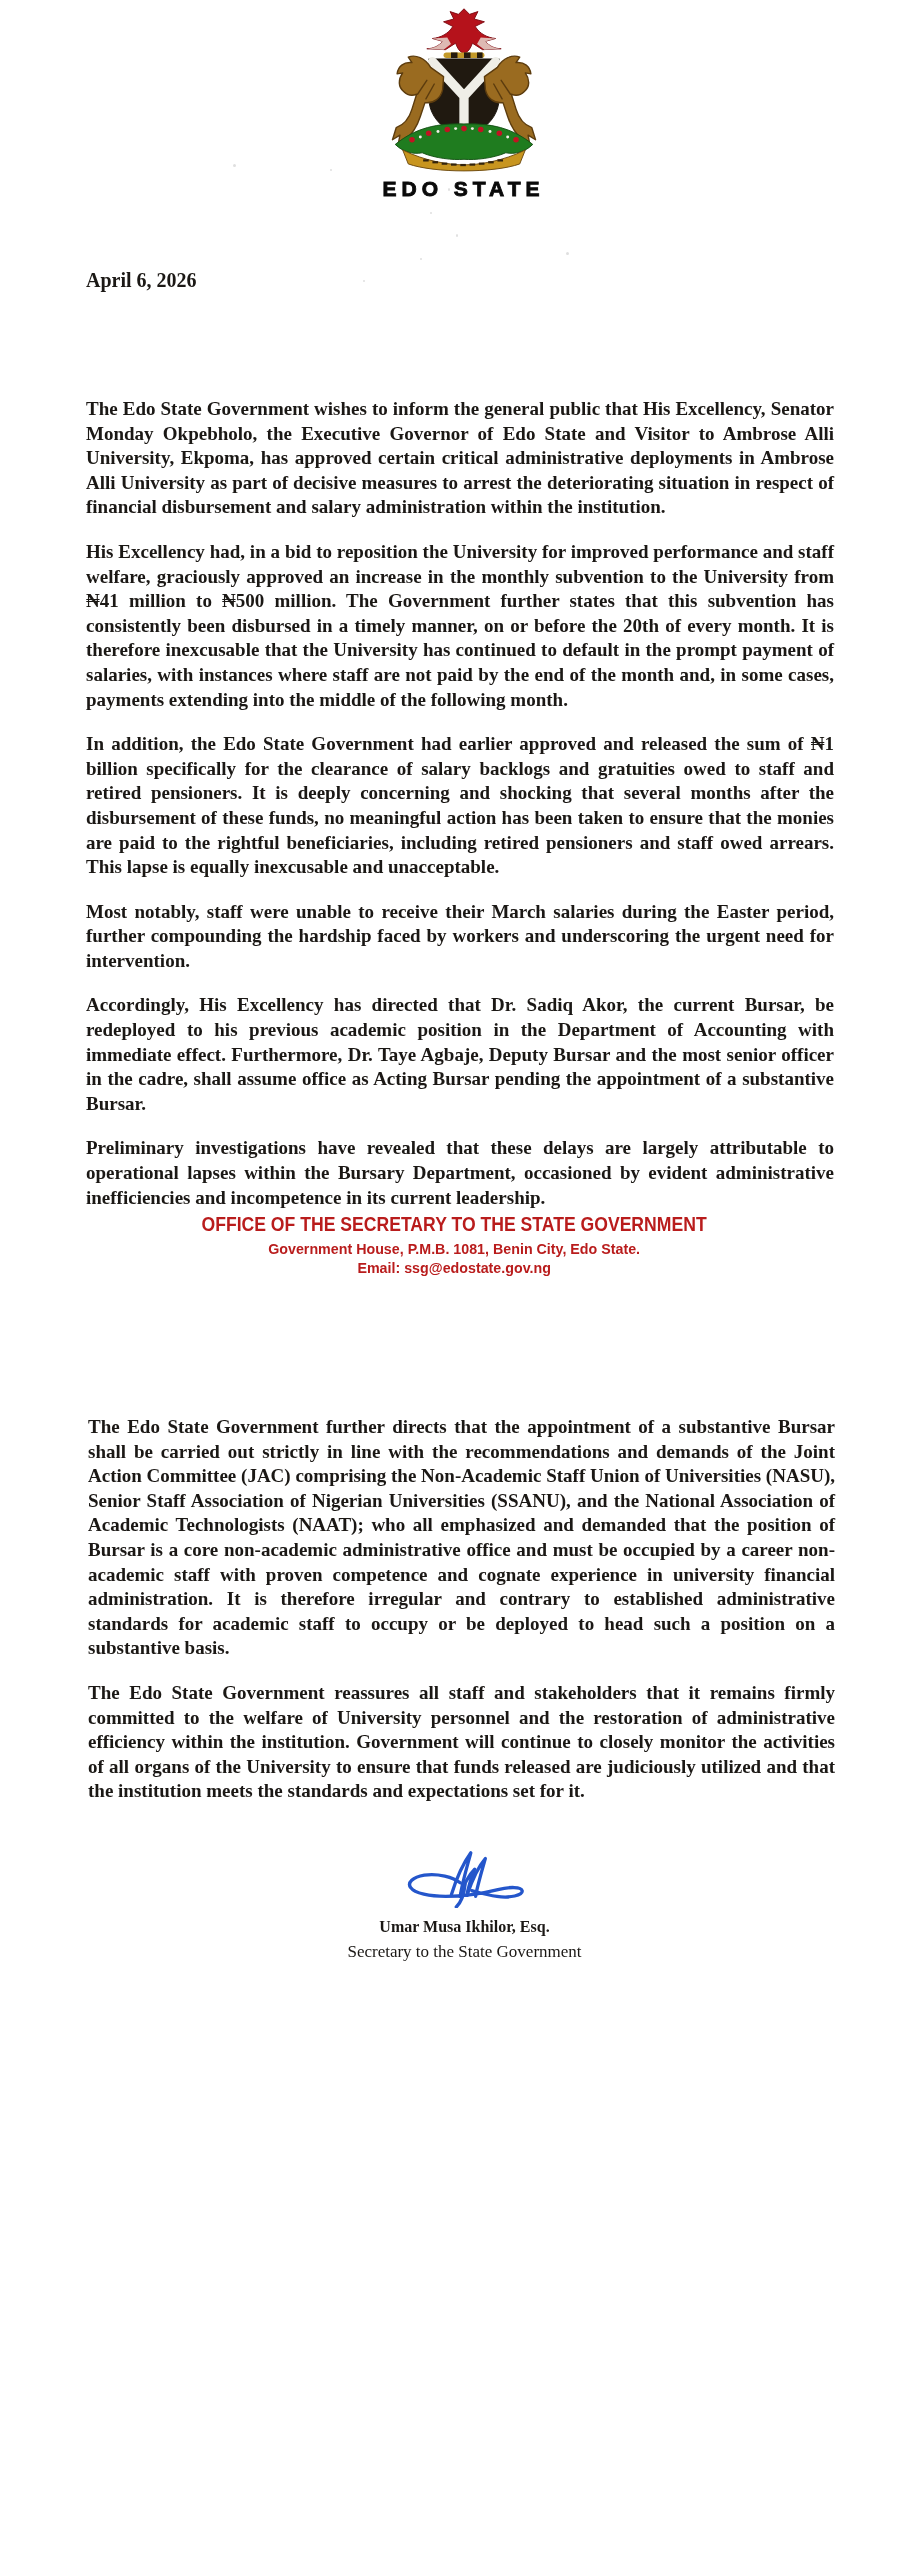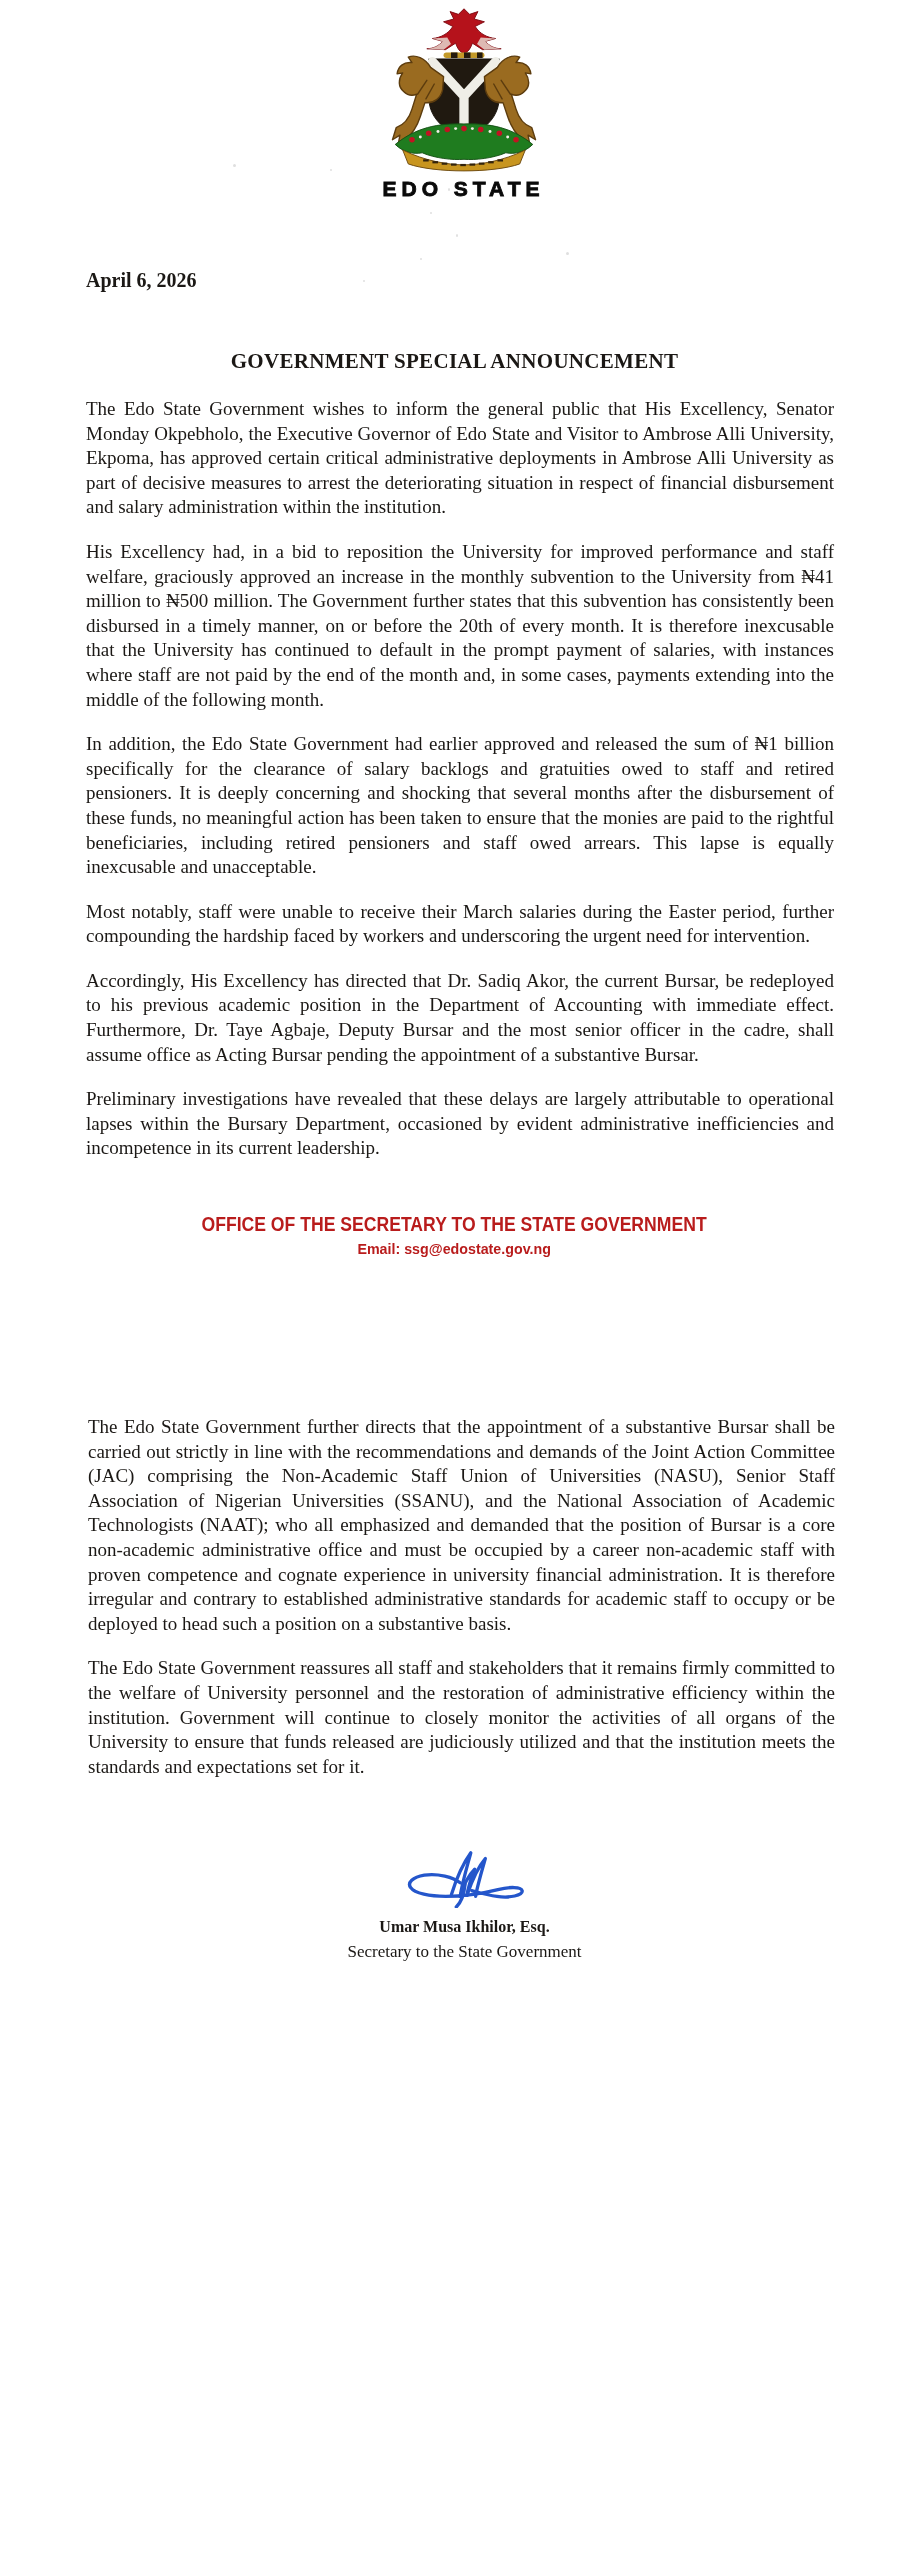--- a/index.html
+++ b/index.html
@@ -42,20 +42,21 @@
   }
   
   .body-block{position:absolute;}
   .body-1{top:397px;left:86px;width:748px;}
   .body-2{top:1415px;left:88px;width:747px;}
   .body-block p{
     margin:0 0 20px 0;
     font-size:19px;
     line-height:24.6px;
     text-align:justify;
+    font-weight:bold;
   }
   
   .office-block{
     position:absolute;top:1213px;left:0;right:0;
     text-align:center;
     font-family:"Liberation Sans","DejaVu Sans",sans-serif;
     color:#b91c1c;
   }
   .office-name{
     display:inline-block;
@@ -156,33 +157,33 @@
         <rect x="116" y="168.5" width="6" height="2.4"></rect>
           <rect x="126" y="167" width="6" height="2.4"></rect>
         <rect x="136" y="165" width="6" height="2.4"></rect>
       </g>
     </svg>
     <div class="logo-label">EDO STATE</div>
   </div>
 
   <div class="date-line">April 6, 2026</div>
 
-  <h1 class="doc-title">GOVERNMENT SPECIAL ANNOUNCEMENT</h1>
 
   <div class="body-block body-1">
     <p>The Edo State Government wishes to inform the general public that His Excellency, Senator Monday Okpebholo, the Executive Governor of Edo State and Visitor to Ambrose Alli University, Ekpoma, has approved certain critical administrative deployments in Ambrose Alli University as part of decisive measures to arrest the deteriorating situation in respect of financial disbursement and salary administration within the institution.</p>
     <p>His Excellency had, in a bid to reposition the University for improved performance and staff welfare, graciously approved an increase in the monthly subvention to the University from ₦41 million to ₦500 million. The Government further states that this subvention has consistently been disbursed in a timely manner, on or before the 20th of every month. It is therefore inexcusable that the University has continued to default in the prompt payment of salaries, with instances where staff are not paid by the end of the month and, in some cases, payments extending into the middle of the following month.</p>
     <p>In addition, the Edo State Government had earlier approved and released the sum of ₦1 billion specifically for the clearance of salary backlogs and gratuities owed to staff and retired pensioners. It is deeply concerning and shocking that several months after the disbursement of these funds, no meaningful action has been taken to ensure that the monies are paid to the rightful beneficiaries, including retired pensioners and staff owed arrears. This lapse is equally inexcusable and unacceptable.</p>
     <p>Most notably, staff were unable to receive their March salaries during the Easter period, further compounding the hardship faced by workers and underscoring the urgent need for intervention.</p>
     <p>Accordingly, His Excellency has directed that Dr. Sadiq Akor, the current Bursar, be redeployed to his previous academic position in the Department of Accounting with immediate effect. Furthermore, Dr. Taye Agbaje, Deputy Bursar and the most senior officer in the cadre, shall assume office as Acting Bursar pending the appointment of a substantive Bursar.</p>
     <p>Preliminary investigations have revealed that these delays are largely attributable to operational lapses within the Bursary Department, occasioned by evident administrative inefficiencies and incompetence in its current leadership.</p>
   </div>
 
   <div class="office-block">
     <span class="office-name">OFFICE OF THE SECRETARY TO THE STATE GOVERNMENT</span>
+    <span class="office-sub"><span>Government House, P.M.B. 1081, Benin City, Edo State.</span></span>
     <span class="office-sub"><span>Email: ssg@edostate.gov.ng</span></span>
   </div>
 
   <div class="body-block body-2">
     <p>The Edo State Government further directs that the appointment of a substantive Bursar shall be carried out strictly in line with the recommendations and demands of the Joint Action Committee (JAC) comprising the Non-Academic Staff Union of Universities (NASU), Senior Staff Association of Nigerian Universities (SSANU), and the National Association of Academic Technologists (NAAT); who all emphasized and demanded that the position of Bursar is a core non-academic administrative office and must be occupied by a career non-academic staff with proven competence and cognate experience in university financial administration. It is therefore irregular and contrary to established administrative standards for academic staff to occupy or be deployed to head such a position on a substantive basis.</p>
     <p>The Edo State Government reassures all staff and stakeholders that it remains firmly committed to the welfare of University personnel and the restoration of administrative efficiency within the institution. Government will continue to closely monitor the activities of all organs of the University to ensure that funds released are judiciously utilized and that the institution meets the standards and expectations set for it.</p>
   </div>
 
   <div class="signature-block">
     <svg width="132" height="62" viewBox="0 0 132 64" aria-hidden="true">

